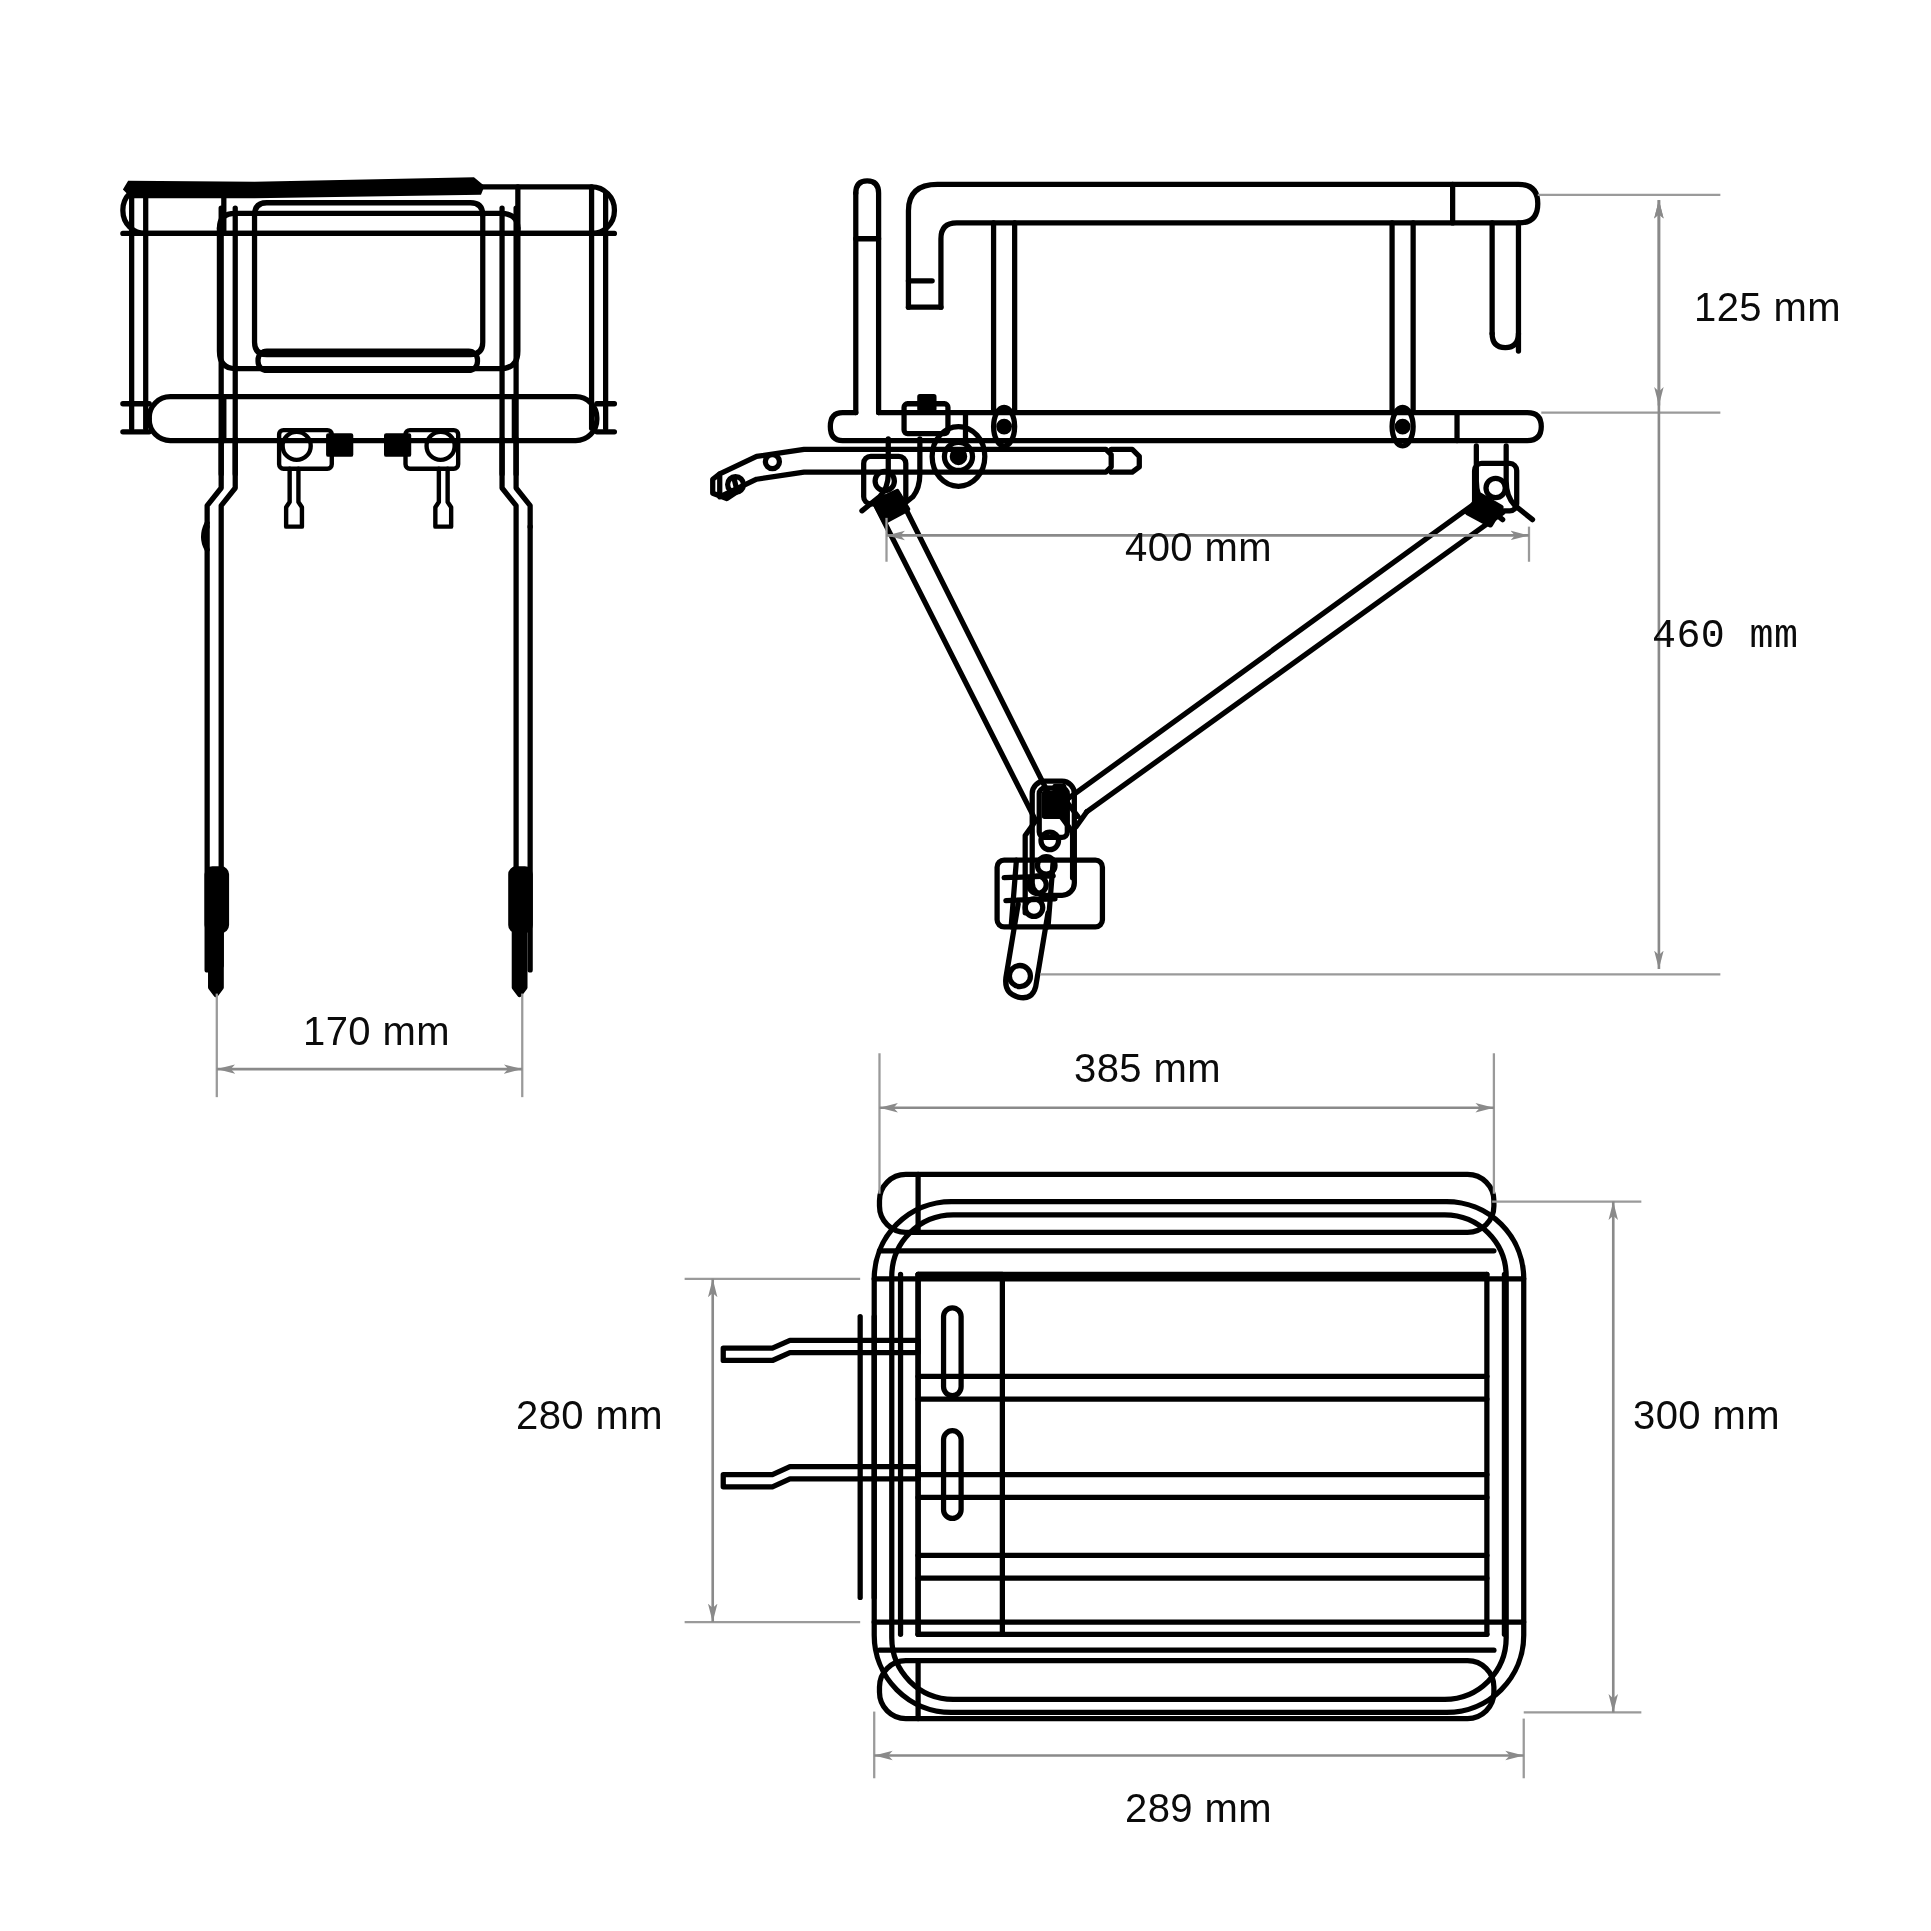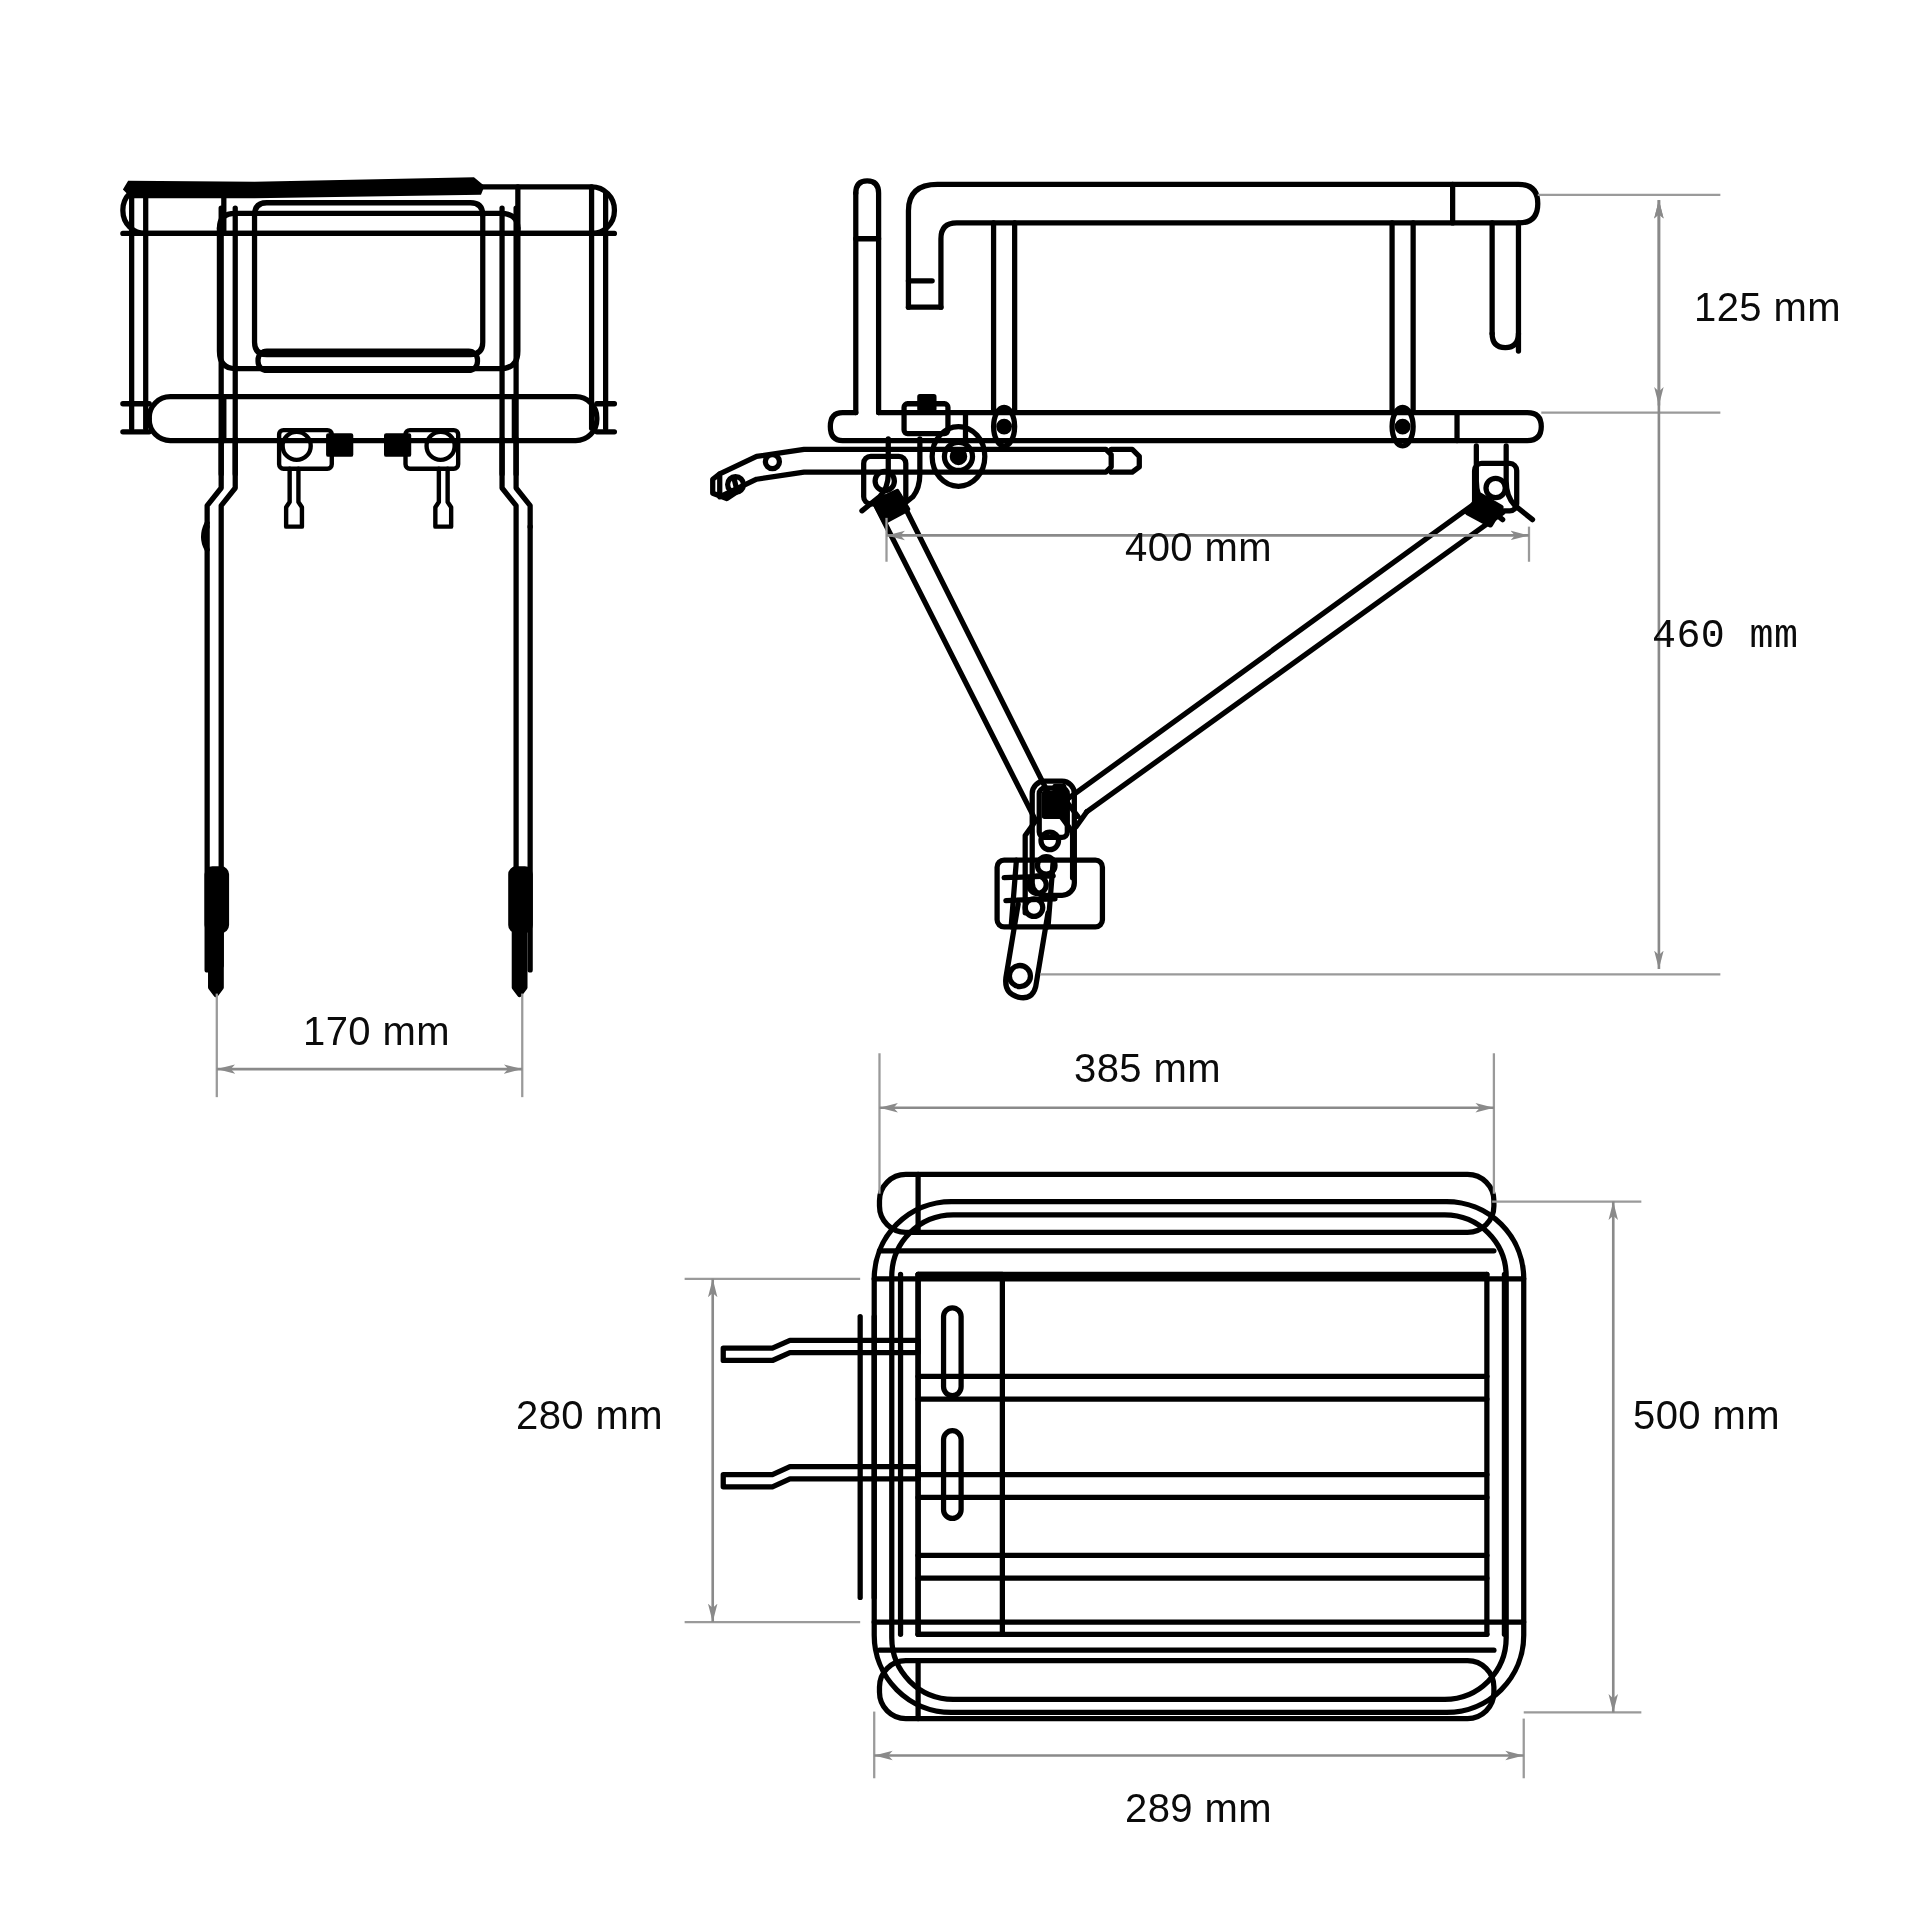--- a/index.html
+++ b/index.html
@@ -217,17 +217,17 @@
       <line x1="1838" y1="1369" x2="1838" y2="1951" marker-start="url(#arrOut)" marker-end="url(#arrIn)"></line>
     </g>
   </svg>
 
   <div class="dimtext" style="left:1694px;top:285px;">125 mm</div>
   <div class="dimtext" style="left:1652px;top:614px;font-family:Liberation Mono, monospace;">460 mm</div>
   <div class="dimtext" style="left:1125px;top:481px;margin-top:44px;">400 mm</div>
   <div class="dimtext" style="left:276px;top:1009px;margin-left:27px;">170 mm</div>
   <div class="dimtext" style="left:1074px;top:1046px;">385 mm</div>
   <div class="dimtext" style="left:516px;top:1393px;">280 mm</div>
-  <div class="dimtext" style="left:1633px;top:1393px;">500 mm</div>
+  <div class="dimtext" style="left:1633px;top:1393px;">300 mm</div>
   <div class="dimtext" style="left:1125px;top:1786px;">289 mm</div>
 
 </div>
 
 
 </body></html>

